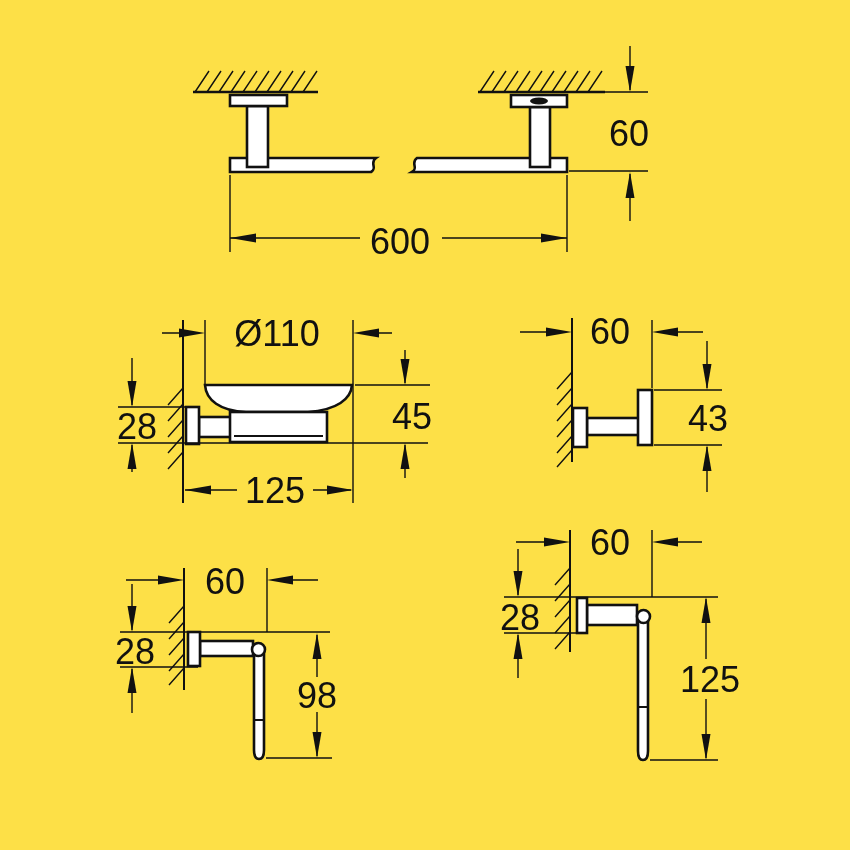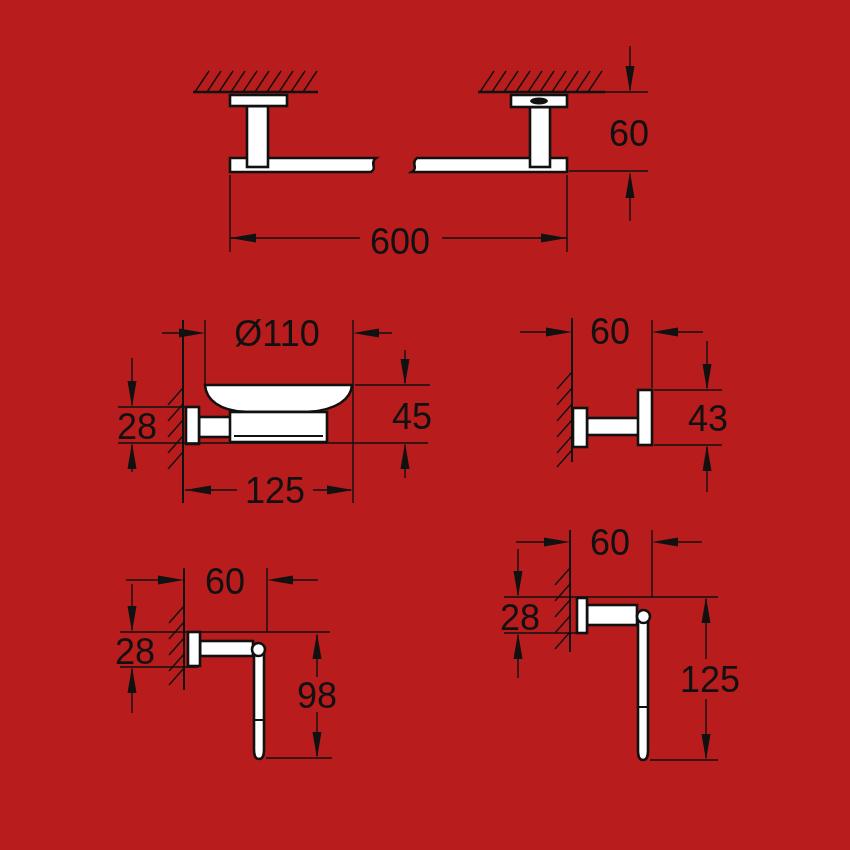--- a/index.html
+++ b/index.html
@@ -1,20 +1,20 @@
 <!DOCTYPE html>
 <html><head>
 <meta charset="utf-8">
 <style>
   html, body { margin: 0; padding: 0; background: #ffffff; }
   .canvas {
     position: relative;
     width: 850px;
     height: 850px;
-    background: #b91c1c;
+    background: #fde047;
     overflow: hidden;
   }
   svg { display: block; }
   .obj  { fill: none; stroke: #111111; stroke-width: 2.6; stroke-linejoin: miter; }
   .objf { fill: #ffffff; stroke: #111111; stroke-width: 2.6; stroke-linejoin: miter; }
   .wall { fill: none; stroke: #111111; stroke-width: 2; }
   .thin { fill: none; stroke: #111111; stroke-width: 1.4; }
   .hatch{ fill: none; stroke: #111111; stroke-width: 1.4; stroke-linecap: butt; }
   .arr  { fill: #111111; stroke: none; }
   .dimtext {

